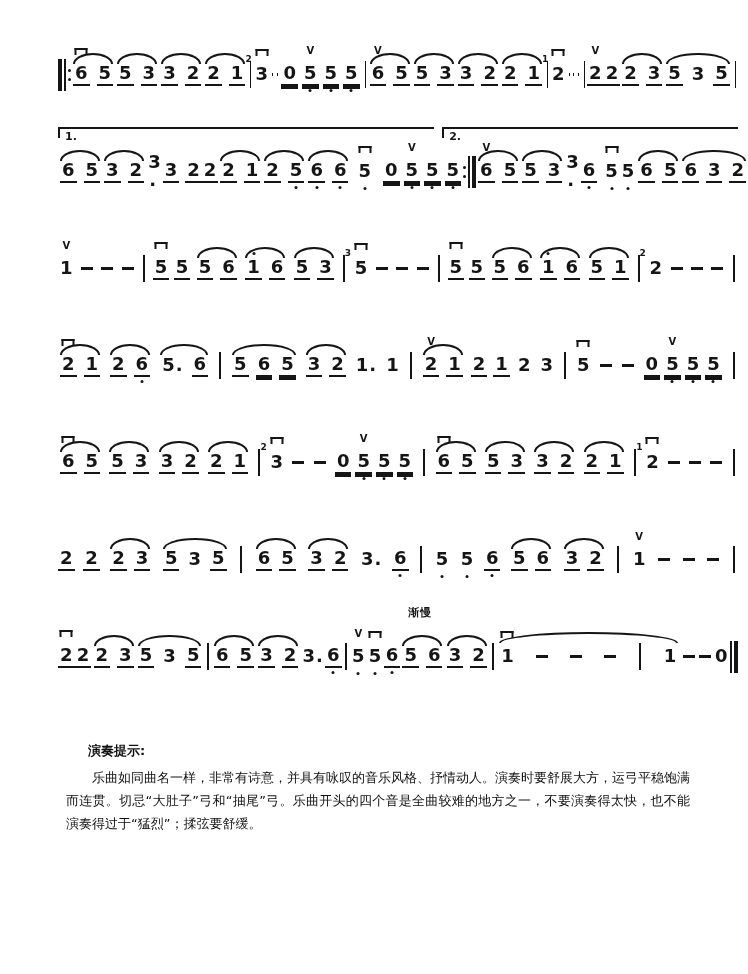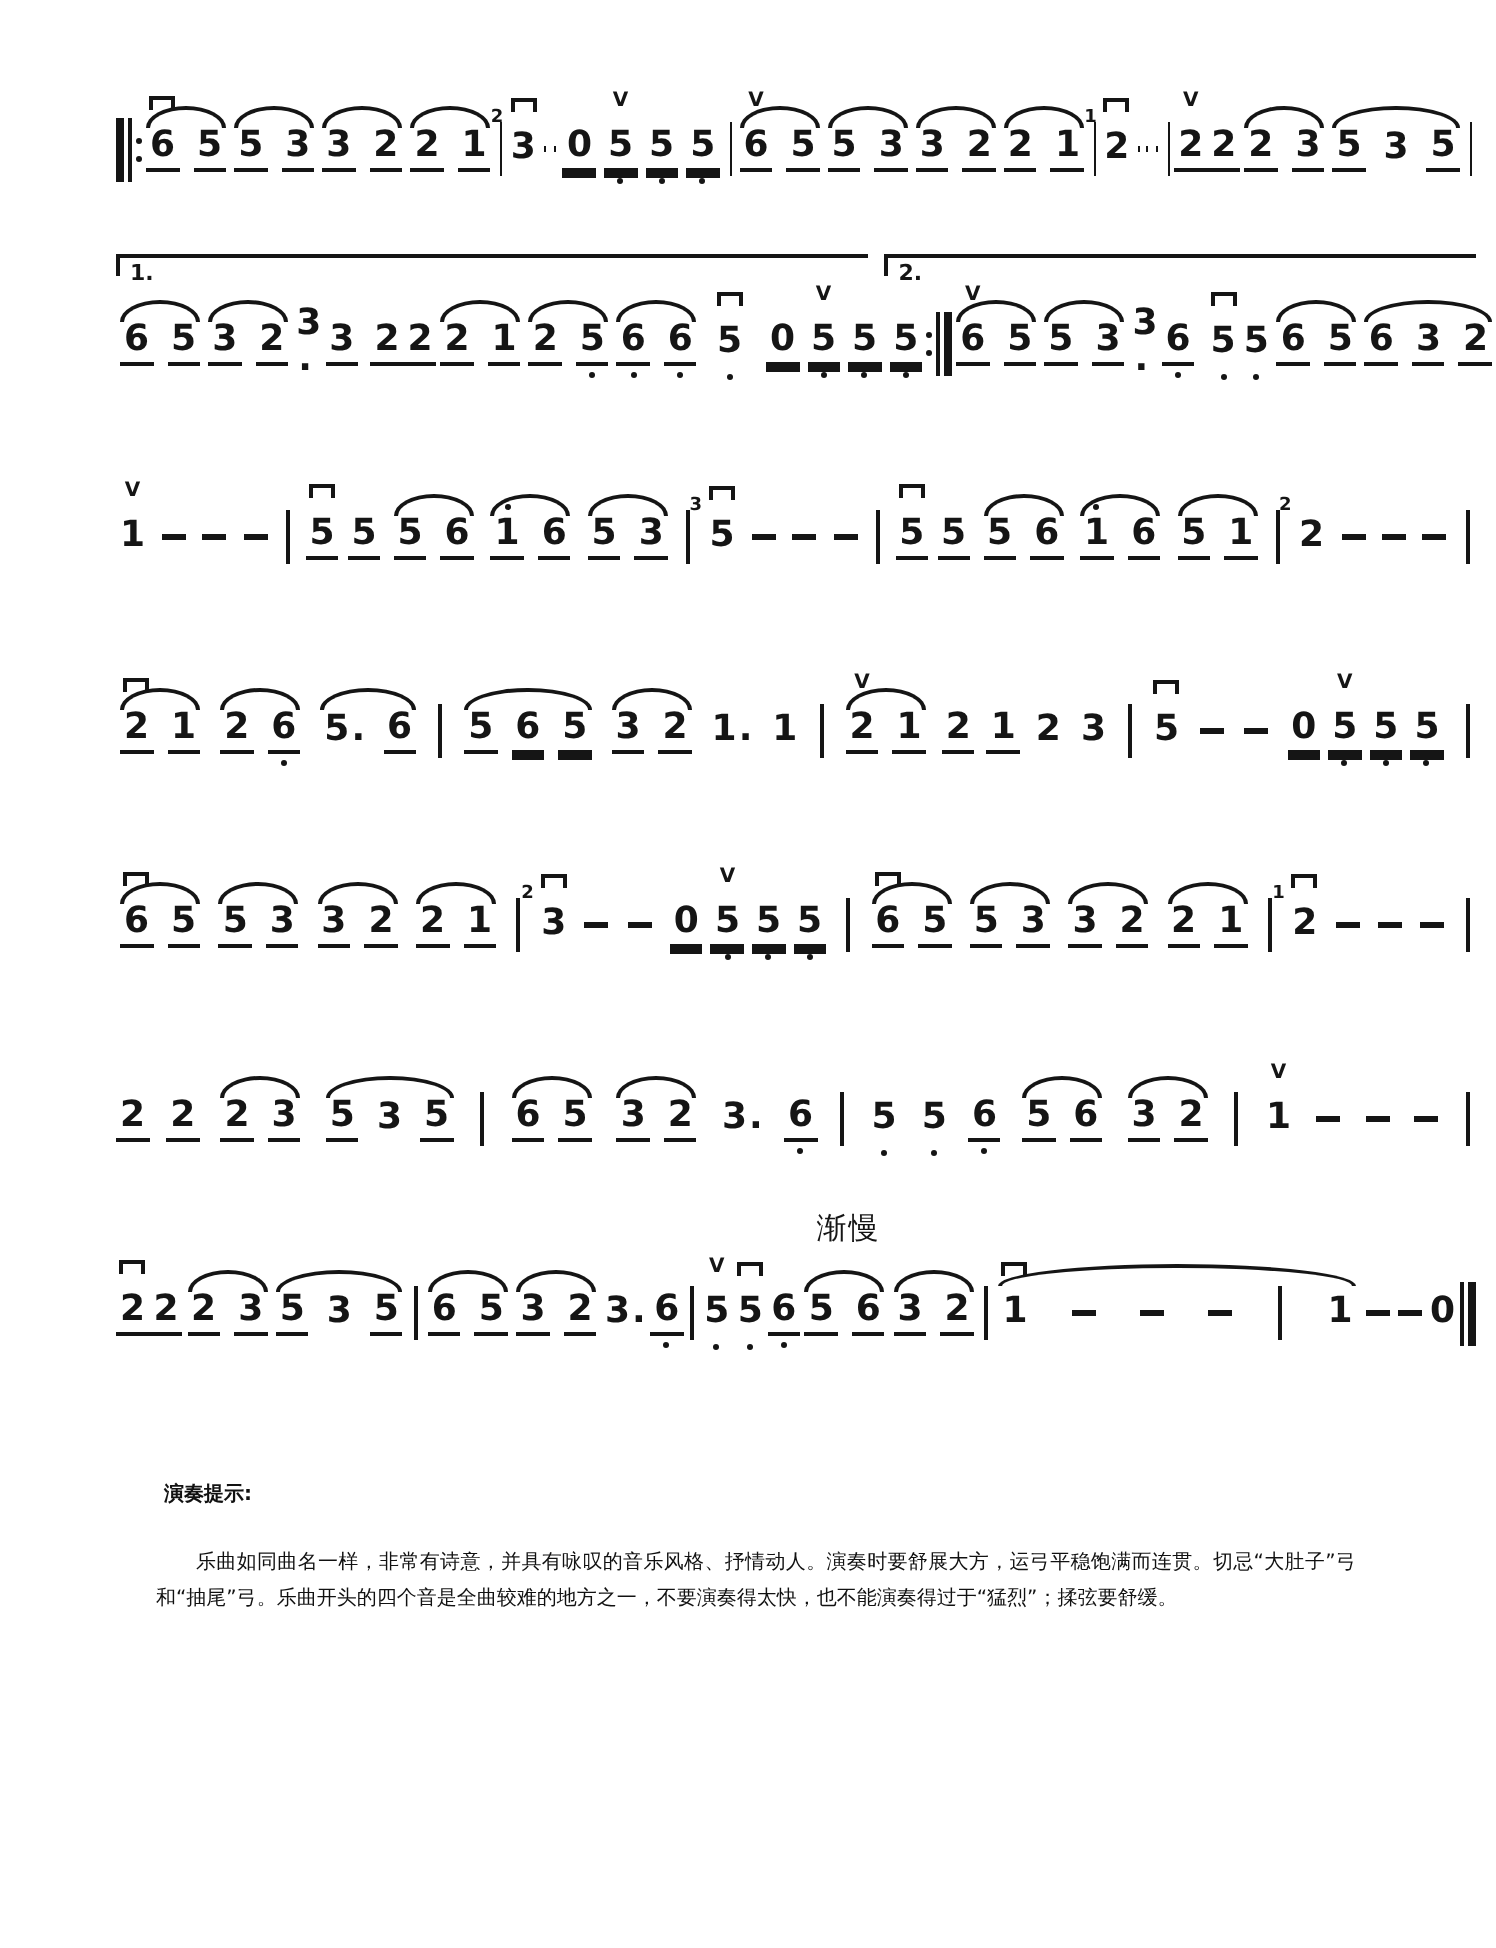--- a/index.html
+++ b/index.html
@@ -33,25 +33,25 @@
   .thick{width:4px;height:32px;background:#151515;}
   .thin{width:2px;height:32px;background:#151515;}
   .dots{display:flex;flex-direction:column;gap:6px;}
   .dots i{width:3px;height:3px;background:#151515;border-radius:50%;display:block;}
   
   .volta{position:absolute;top:4px;height:9px;border-top:2px solid #151515;border-left:2px solid #151515;}
   .volta .vlab{position:absolute;left:5px;top:1px;font-size:11px;font-weight:bold;}
   .v1{left:0;width:55%;}
   .v2{left:56.5%;right:0;}
   
-  .tempo{position:absolute;top:-3px;left:51.5%;font-size:15px;font-weight:normal;letter-spacing:1px;}
-  
-  .tips{margin:34px 54px 0 62px;font-size:10px;line-height:1.78;color:#111;text-align:justify;}
+  .tempo{position:absolute;top:-3px;left:51.5%;font-size:11px;font-weight:bold;letter-spacing:1px;}
+  
+  .tips{margin:34px 54px 0 62px;font-size:13px;line-height:1.78;color:#111;text-align:justify;}
   .tips-title{font-weight:bold;text-indent:2em;}
-  .tips p{margin:16px;text-indent:2em;}
+  .tips p{margin:4px;text-indent:2em;}
   
   .wm{position:absolute;right:8px;bottom:12px;font-size:24px;letter-spacing:1px;color:#f19e9e;}
   .wm b{font-size:27px;font-weight:bold;color:#e97e7e;}
 </style>
 </head>
 <body>
 
 <div class="page">
   <div id="score">
       <div class="line">

